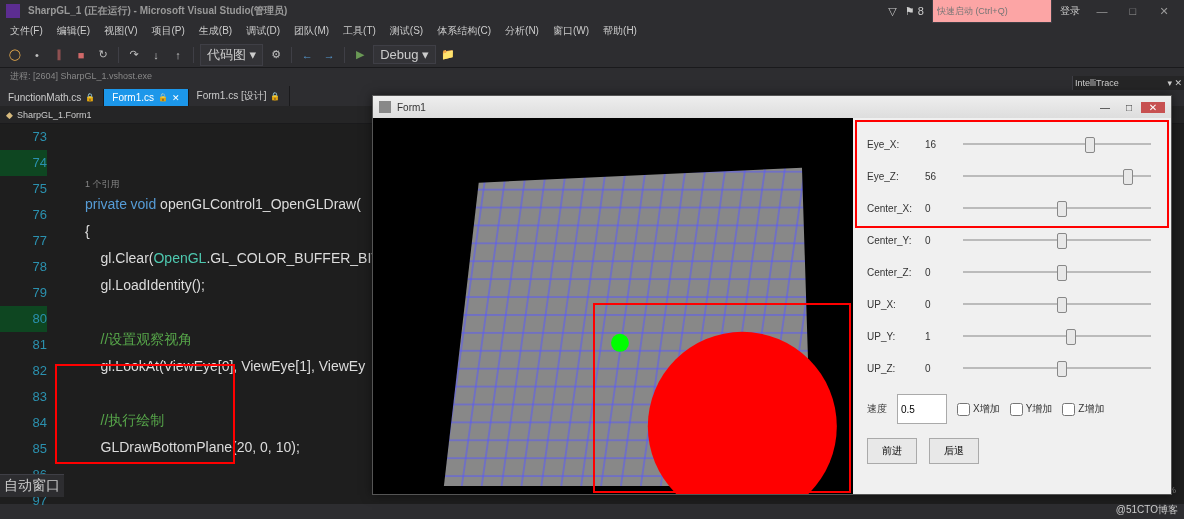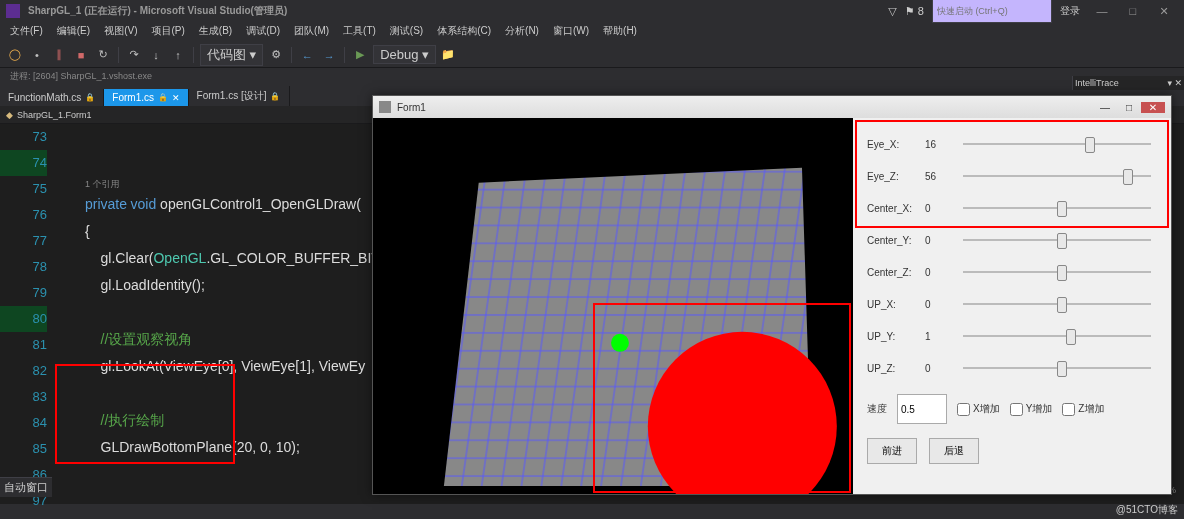--- a/index.html
+++ b/index.html
@@ -3,21 +3,21 @@
 <meta charset="utf-8">
 <style>
 * { box-sizing: border-box; margin: 0; padding: 0; font-family: "Microsoft YaHei", Consolas, sans-serif; }
 body { background: #2d2d30; width: 1184px; height: 519px; overflow: hidden; color: #ccc; font-size: 11px; position: relative; }
 
 
 .titlebar { height: 22px; background: #2d2d30; display: flex; align-items: center; padding: 0 6px; }
 .titlebar .logo { width: 14px; height: 14px; background: #5c2d91; margin-right: 8px; }
 .titlebar .title { font-size: 10px; color: #999; flex: 1; font-weight: bold; }
 .titlebar .right { display: flex; align-items: center; gap: 8px; }
-.titlebar .search { background: #c4b5fd; border: 1px solid #3f3f46; height: 24px; width: 120px; font-size: 9px; padding: 0 4px; color: #666; }
+.titlebar .search { background: #fca5a5; border: 1px solid #3f3f46; height: 24px; width: 120px; font-size: 9px; padding: 0 4px; color: #666; }
 .titlebar .winbtns span { display: inline-block; width: 28px; text-align: center; color: #999; }
 
 
 .menubar { height: 20px; display: flex; align-items: flex-start; padding: 0 4px; gap: 2px; }
 .menubar span { font-size: 10px; color: #ccc; padding: 2px 6px; cursor: pointer; }
 
 
 .toolbar { height: 26px; background: #2d2d30; display: flex; align-items: center; padding: 0 6px; gap: 4px; border-bottom: 1px solid #1a1a1c; }
 .toolbar .btn { width: 18px; height: 18px; display: flex; align-items: center; justify-content: center; color: #c0c0c0; font-size: 11px; }
 .toolbar .sep { width: 1px; height: 16px; background: #3f3f46; margin: 0 2px; }
@@ -39,21 +39,21 @@
 
 
 .editor-wrap { display: flex; height: 380px; }
 .gutter { width: 55px; background: #1e1e1e; text-align: right; padding-right: 8px; color: #2b91af; font-family: Consolas; font-size: 13px; line-height: 26px; position: relative; }
 .code { flex: 1; background: #1e1e1e; font-family: Consolas; font-size: 14px; line-height: 26px; padding-left: 30px; color: #dcdcdc; white-space: pre; position: relative; }
 .code .k { color: #569cd6; }
 .code .t { color: #4ec9b0; }
 .code .c { color: #57a64a; }
 .code .ref { font-size: 9px; color: #888; line-height: 14px; display: block; }
 .code .redbox { position: absolute; border: 2px solid red; }
-.autowindow { position: absolute; bottom: 22px; left: 0; font-size: 11px; color: #ccc; padding: 2px 4px; background: #2d2d30; border-top: 1px solid #3f3f46; }
+.autowindow { position: absolute; bottom: 22px; left: 0; font-size: 14px; color: #ccc; padding: 2px 4px; background: #2d2d30; border-top: 1px solid #3f3f46; }
 
 
 .intelli { position: absolute; top: 76px; right: 0; width: 112px; background: #252526; border-left: 1px solid #3f3f46; font-size: 9px; color: #ccc; padding: 2px; }
 
 
 .form1 { position: absolute; left: 372px; top: 95px; width: 800px; height: 400px; background: #f0f0f0; border: 1px solid #555; box-shadow: 0 0 10px rgba(0,0,0,0.5); }
 .form1-title { height: 22px; background: linear-gradient(#eee,#ddd); display: flex; align-items: center; padding: 0 6px; font-size: 10px; color: #333; }
 .form1-title .ico { width: 12px; height: 12px; background: #888; margin-right: 6px; }
 .form1-title .spacer { flex: 1; }
 .form1-title .wbtn { width: 24px; text-align: center; font-size: 10px; }

